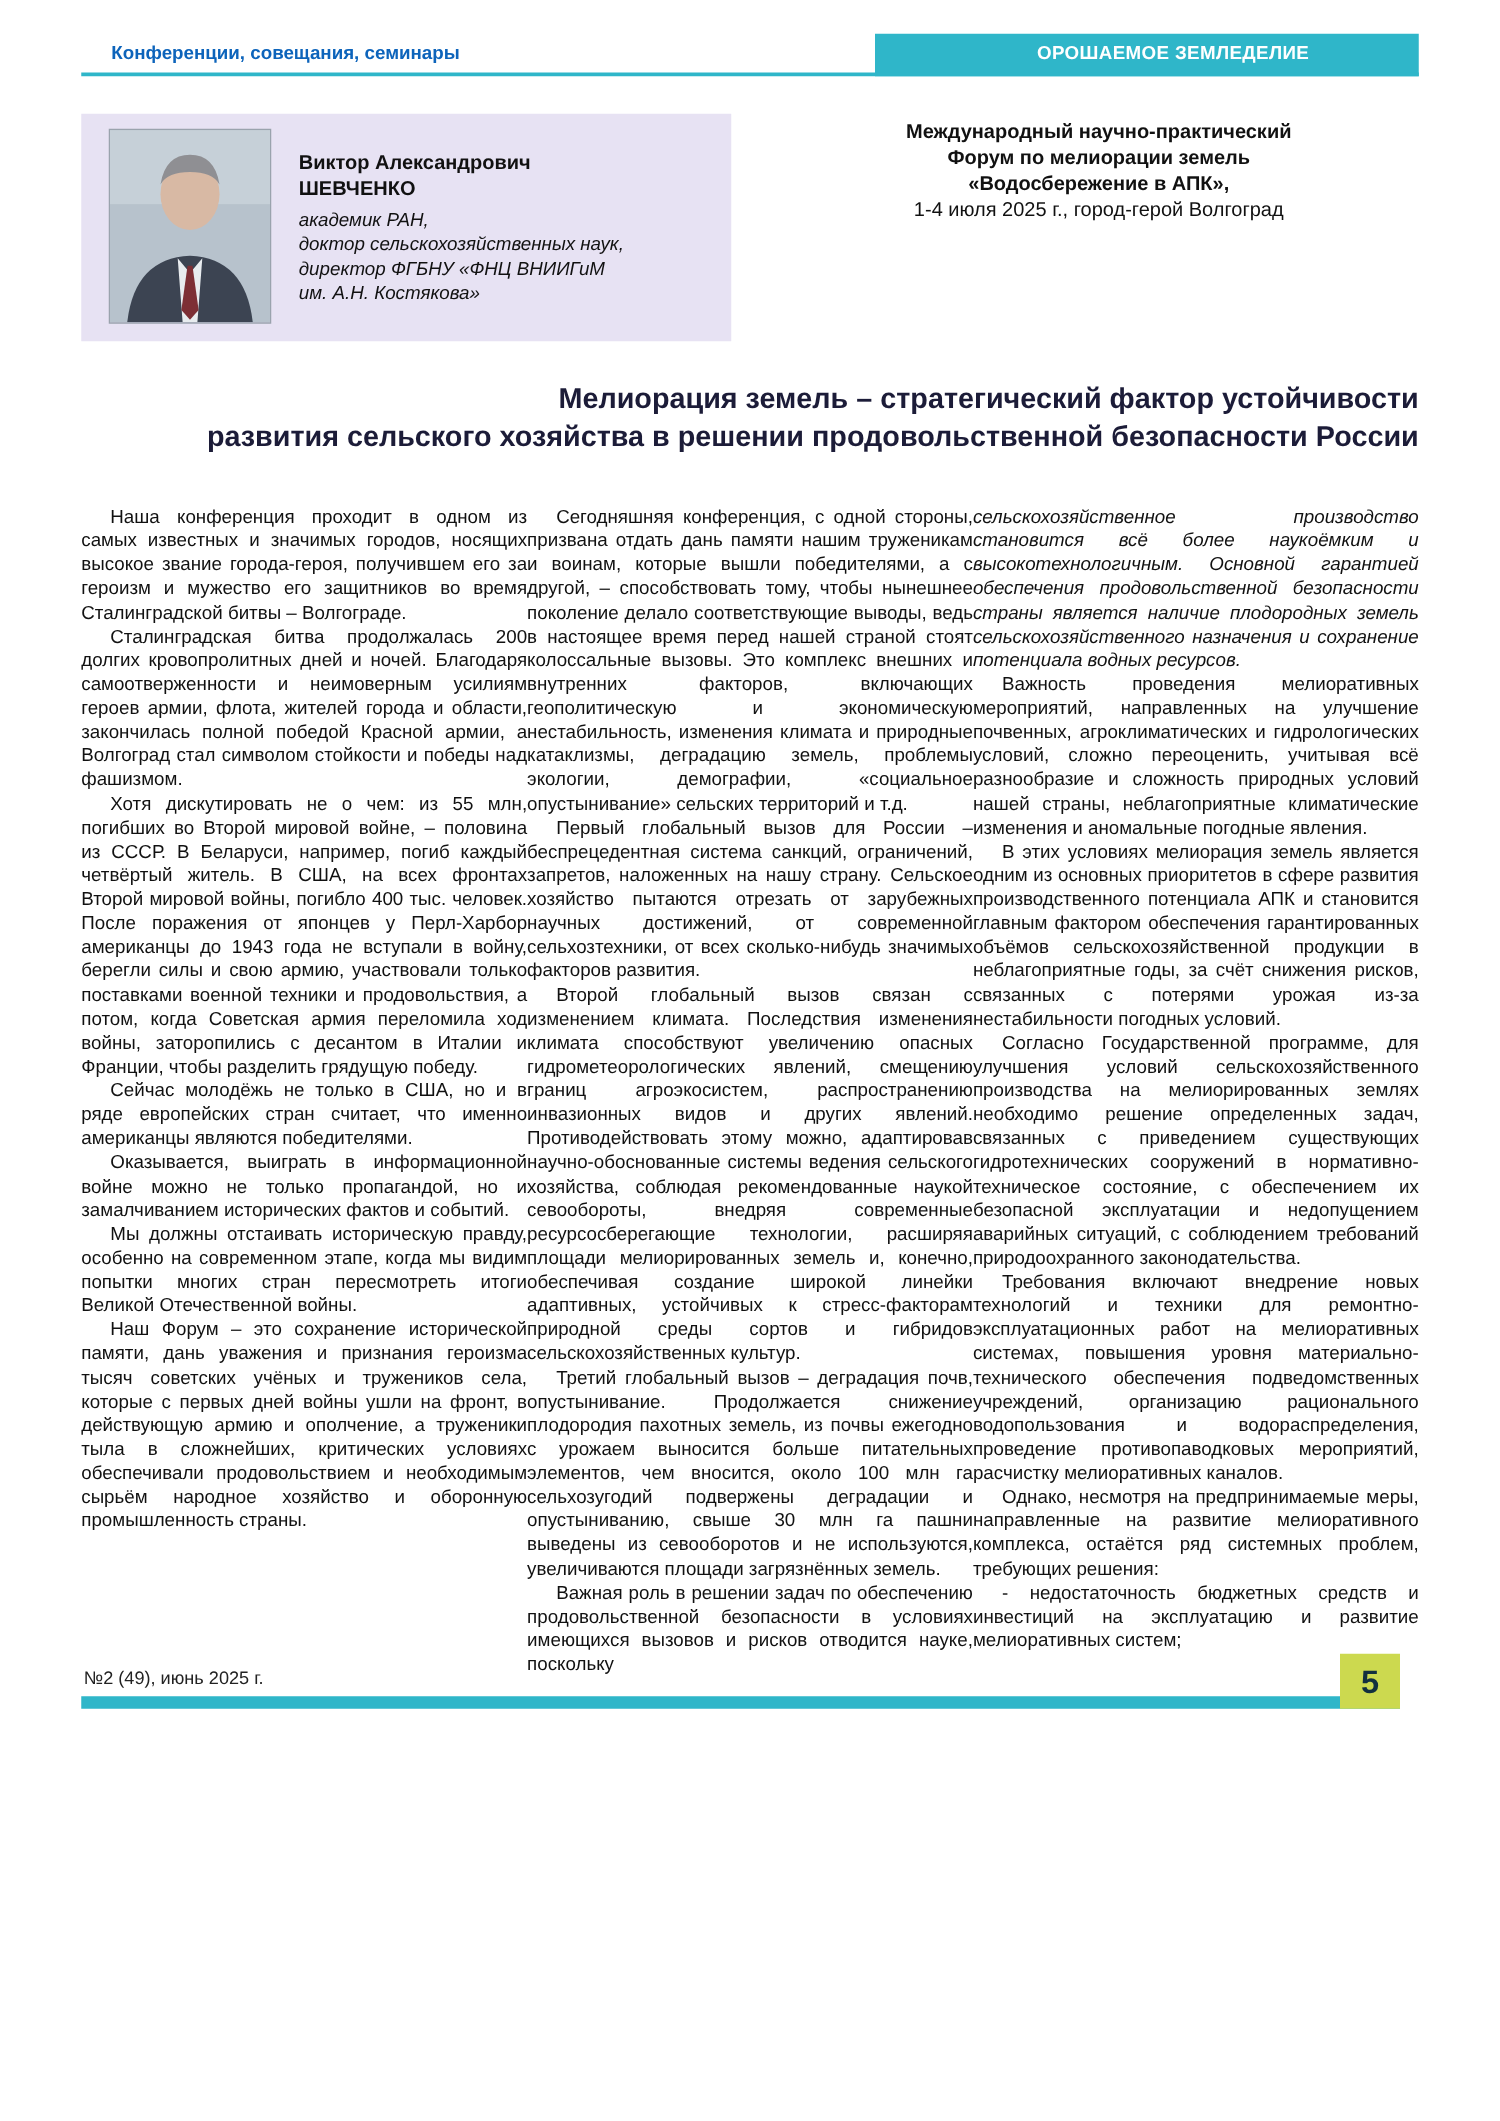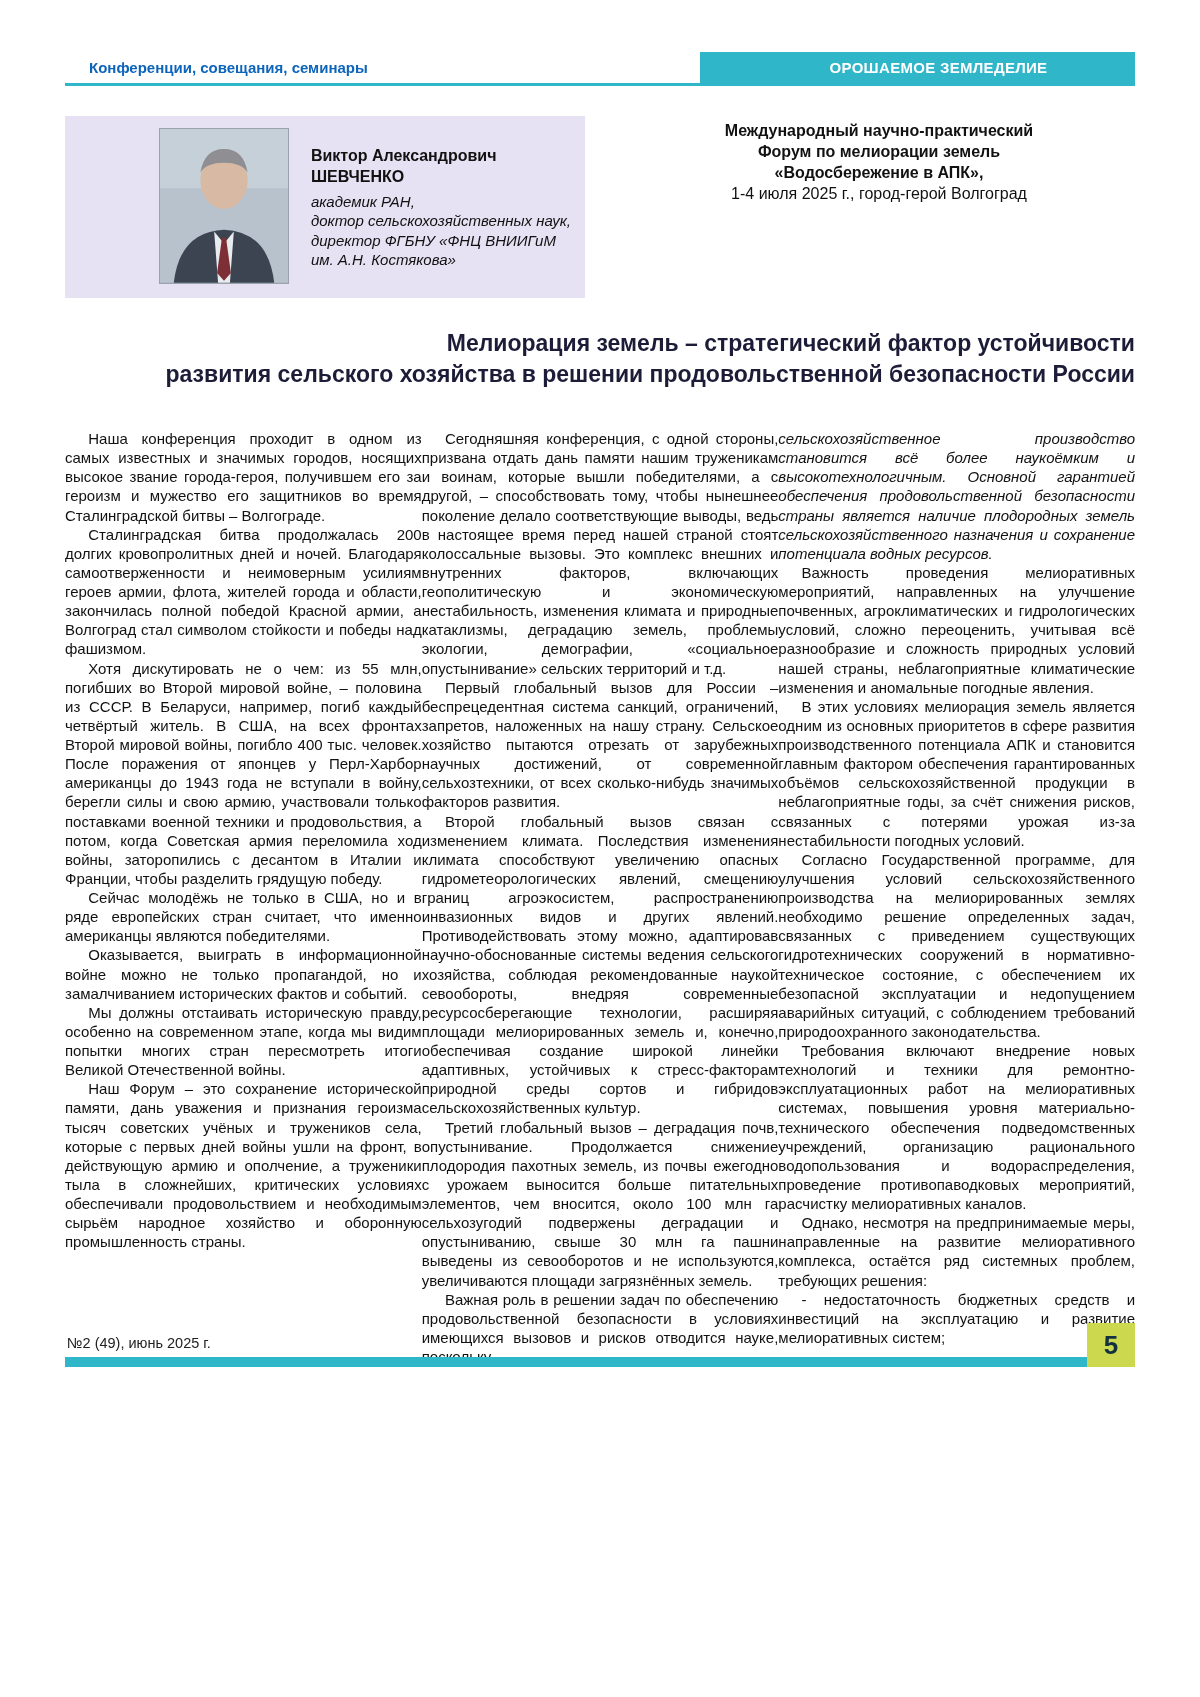--- a/index.html
+++ b/index.html
@@ -9,21 +9,21 @@
     --page-badge:#ccd94f;
     --title-ink:#1c1c38;
   }
   *{box-sizing:border-box;margin:0;padding:0;}
   html,body{background:#ffffff;}
   body{font-family:"Liberation Sans", sans-serif;color:#111;}
   .page{
     position:relative;
     width:1200px;height:1389px;
     margin:0 auto;background:#fff;
-    padding:52px 65px 0 65px;
+    padding:27px 65px 0 65px;
     overflow:hidden;
   }
   
   .rubric{display:flex;align-items:flex-end;}
   .rubric-left{
     flex:1;
     color:var(--header-blue);
     font-weight:bold;font-size:15px;
     padding:0 10px 7px 24px;
     border-bottom:3px solid var(--accent-cyan);
@@ -36,21 +36,20 @@
     border-bottom:3px solid var(--accent-cyan);
     min-width:435px;text-align:center;
   }
   
   .info-row{display:flex;margin-top:30px;align-items:flex-start;}
   .profile-box{
     width:520px;min-height:178px;
     background:var(--box-lavender);
     display:flex;gap:22px;
     padding:12px 14px 14px 22px;
-    justify-content:flex-end;
   }
   .portrait{
     width:130px;height:156px;flex:0 0 130px;
     background:linear-gradient(180deg,#c3cdd6 0%,#a7b3bf 60%,#8e9aa7 100%);
     border:1px solid #9aa3ad;
     overflow:hidden;
   }
   .portrait svg{display:block;width:100%;height:100%;}
   .profile-text{padding-top:18px;font-size:15.5px;line-height:1.3;}
   .profile-name{font-weight:bold;font-size:16px;line-height:1.3;}
@@ -69,21 +68,21 @@
     margin-top:30px;text-align:right;
     font-weight:bold;
     font-size:23px;line-height:1.35;color:var(--title-ink);
   }
   
   .columns{display:flex;margin-top:39px;}
   .col{flex:1;font-size:15px;line-height:1.275;text-align:justify;}
   .para{text-indent:1.55em;}
   .para.no-indent{text-indent:0;font-style:italic;}
   
-  .footer{position:absolute;left:65px;right:65px;bottom:22px;height:52px;}
+  .footer{position:absolute;left:65px;right:80px;bottom:22px;height:52px;}
   .footer-bar{
     position:absolute;left:0;right:0;bottom:0;height:10px;
     background:var(--accent-cyan);
   }
   .issue{position:absolute;left:2px;bottom:16px;font-size:14.5px;color:#222;}
   .page-badge{
     position:absolute;right:0;bottom:0;
     width:48px;height:44px;
     background:var(--page-badge);
     display:flex;align-items:center;justify-content:center;

